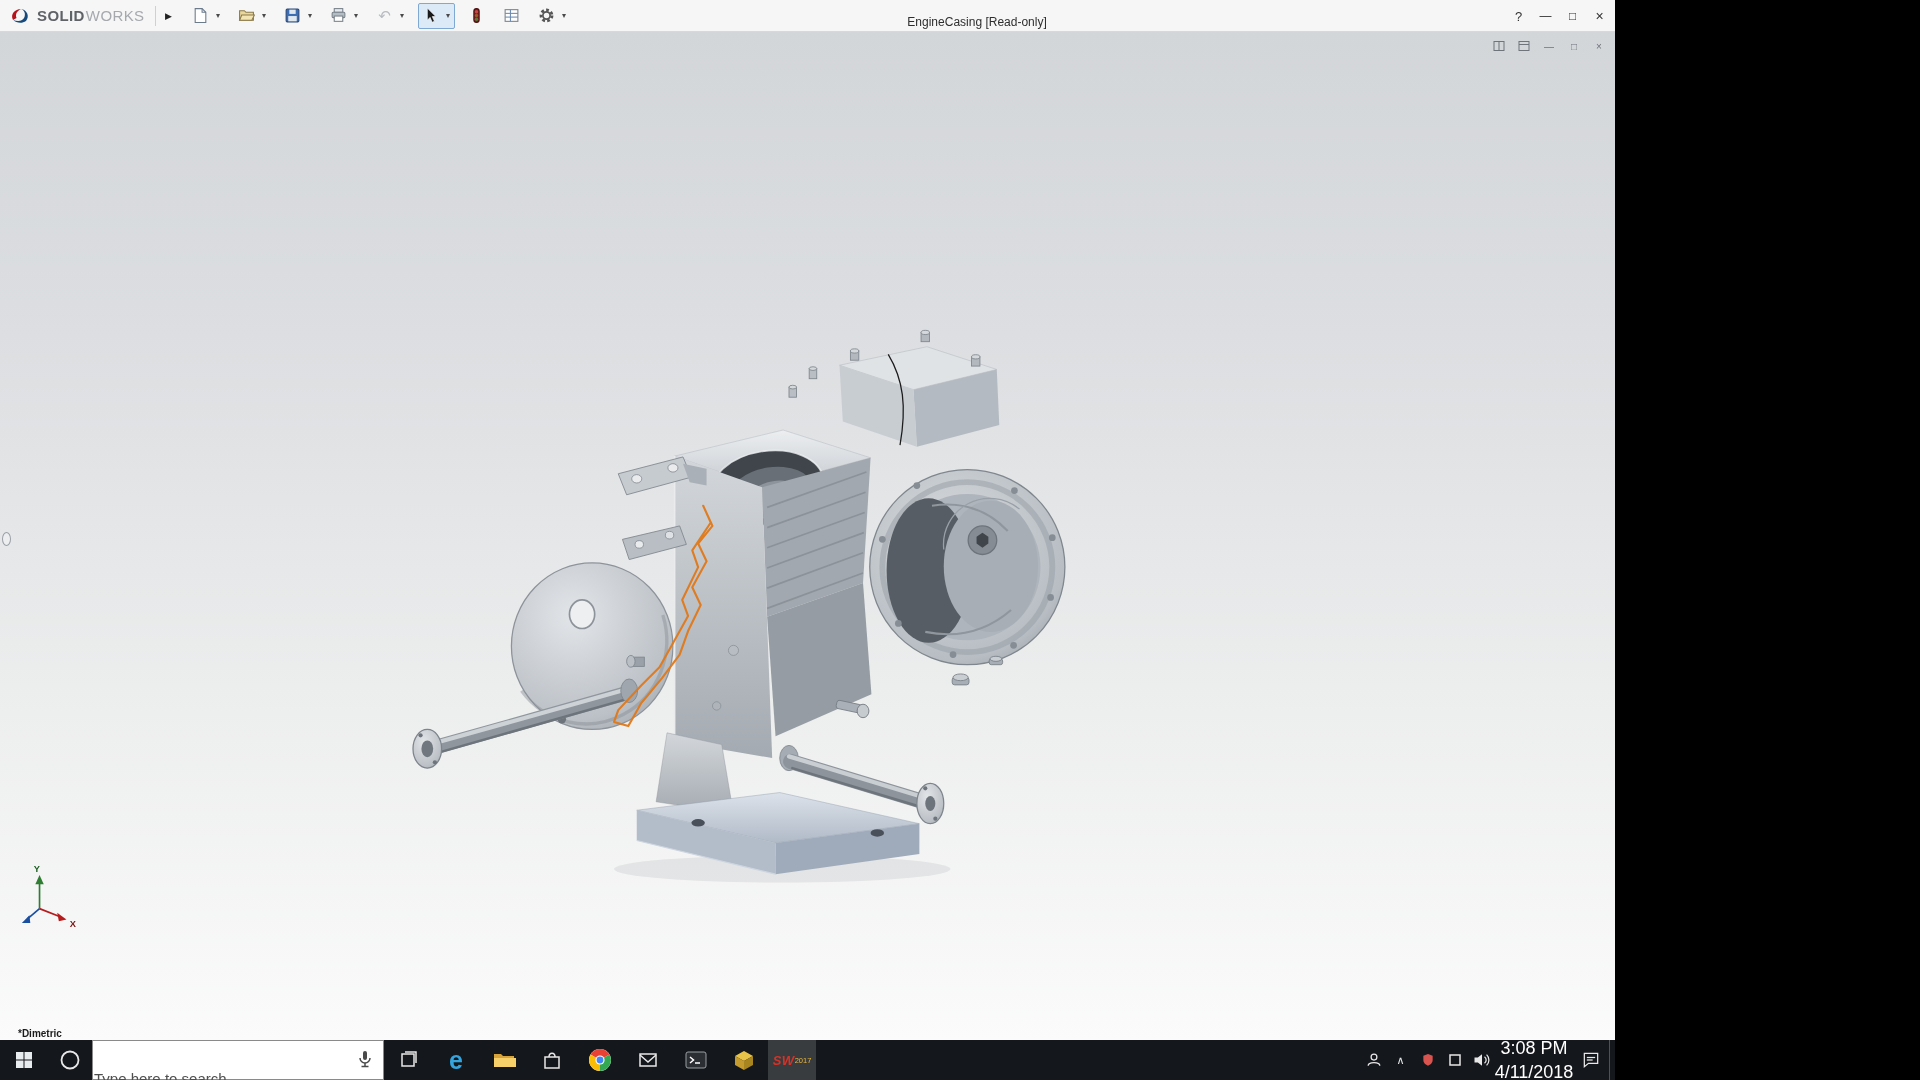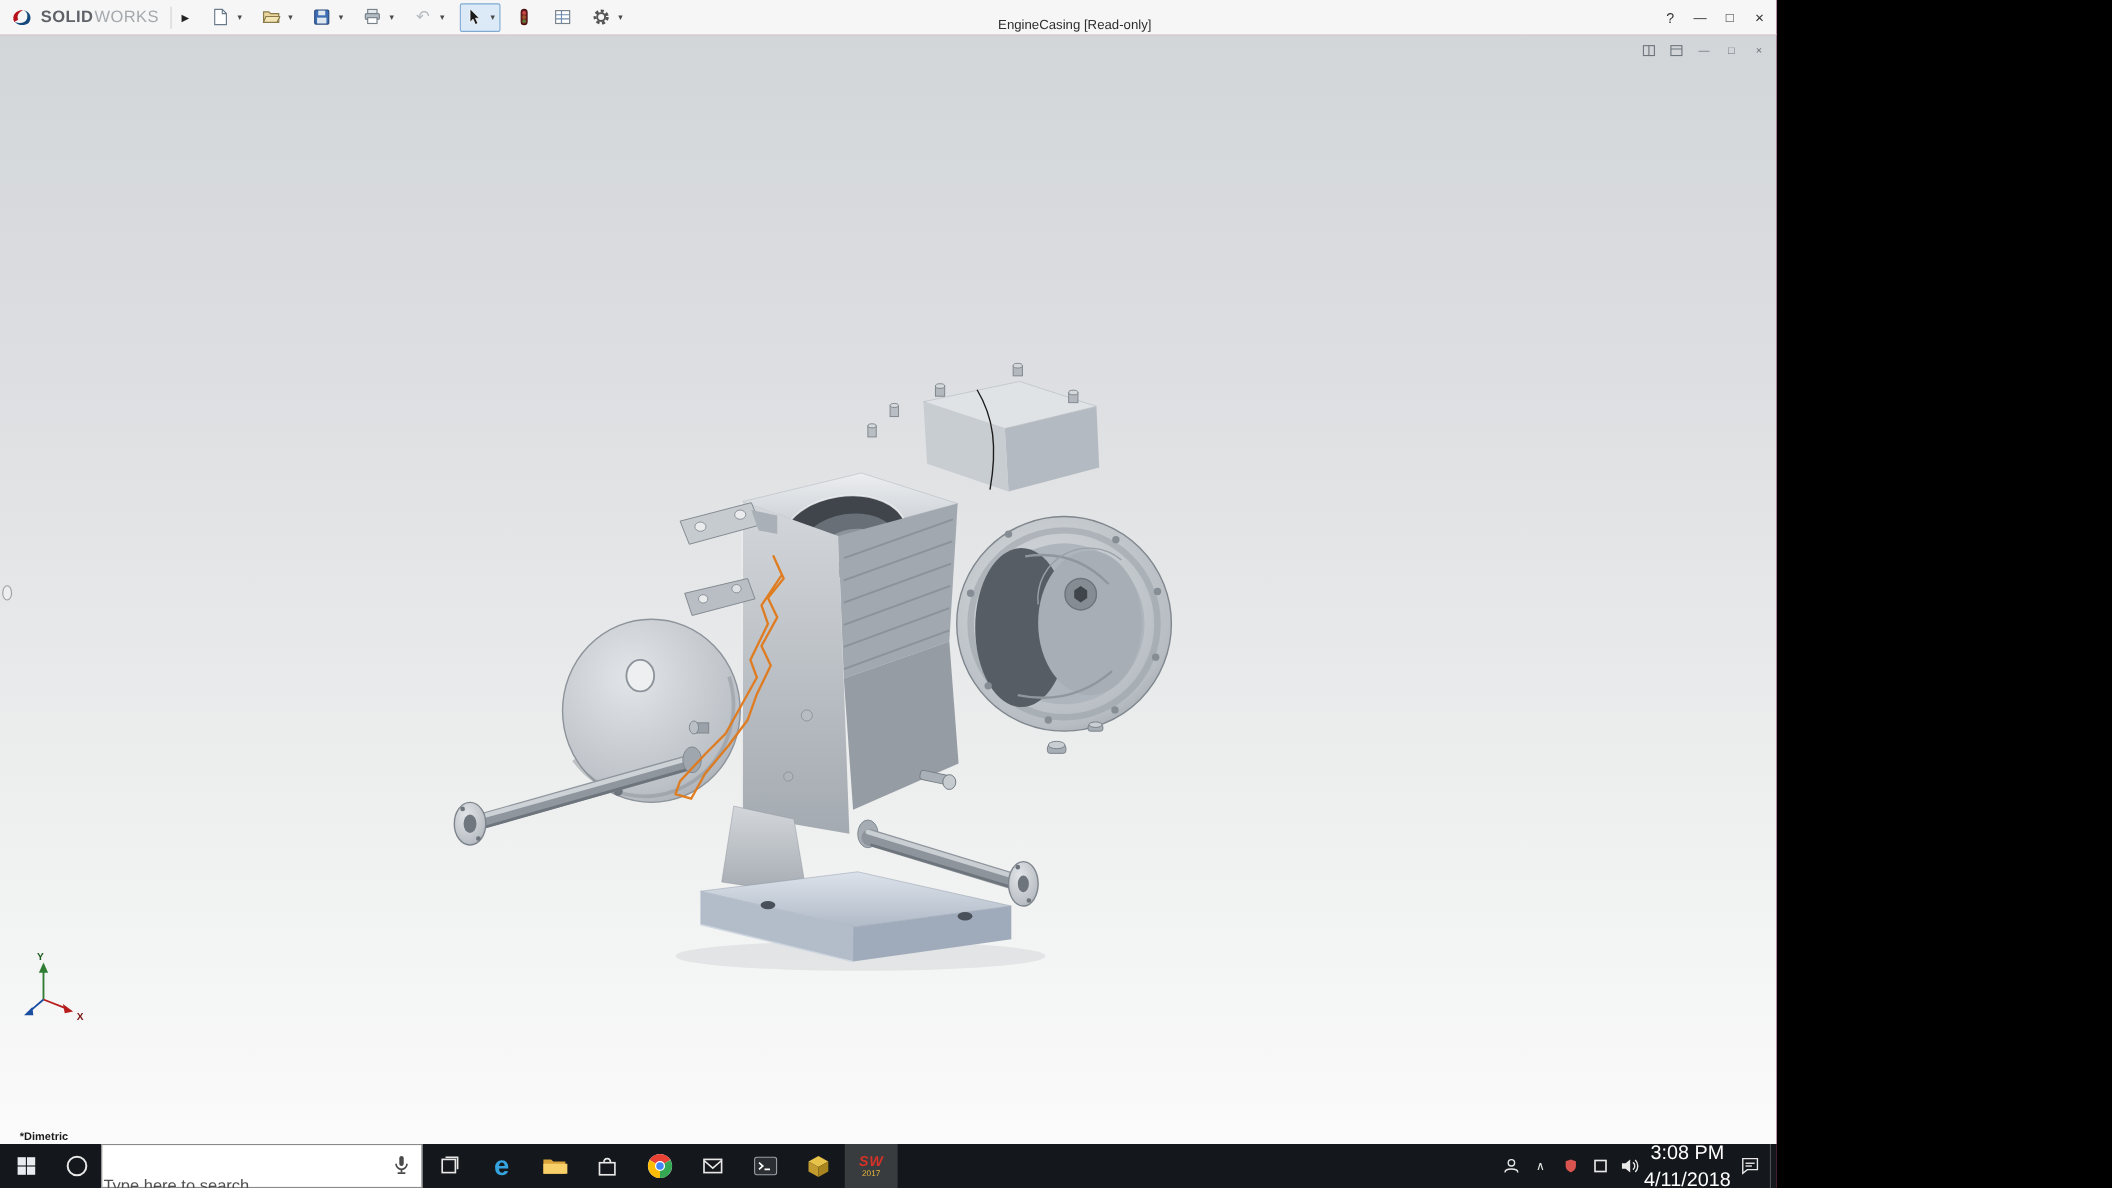--- a/index.html
+++ b/index.html
@@ -43,21 +43,21 @@
   .tb svg{display:block;}
   .start{width:48px;}
   .cortana{width:44px;}
   .searchbox{width:292px;height:40px;background:#fff;display:flex;align-items:center;border:1px solid #8a8a8a;}
   .searchbox input{flex:1;border:none;outline:none;font-size:15px;color:#333;padding-left:1px;background:transparent;font-family:Liberation Sans, sans-serif;margin-top:37px;}
   .searchbox input::placeholder{color:#4f4f4f;opacity:1;}
   .micbtn{width:36px;height:40px;display:flex;align-items:center;justify-content:center;}
   .appbtn{width:48px;}
   .appbtn.active{background:rgba(255,255,255,0.16);}
   .edge{font-size:25px;font-weight:700;color:#35a3dd;line-height:1;}
-  .swb{display:flex;flex-direction:column;align-items:center;line-height:1;}
+  .swb{display:flex;flex-direction:row;align-items:center;line-height:1;}
   .swb b{color:#d63227;font-size:13px;font-style:italic;letter-spacing:.5px;}
   .swb i{color:#e8b73a;font-size:7.5px;font-style:normal;margin-top:1px;}
   .spacer{flex:1;}
   .traybtn{width:27px;color:#e8e8e8;font-size:11px;}
   .clock{width:78px;display:flex;flex-direction:column;align-items:center;justify-content:center;color:#fff;font-size:18px;line-height:1.35;}
   .showdesk{width:6px;height:40px;border-left:1px solid rgba(255,255,255,0.25);}
 </style>
 </head>
 <body>
 

